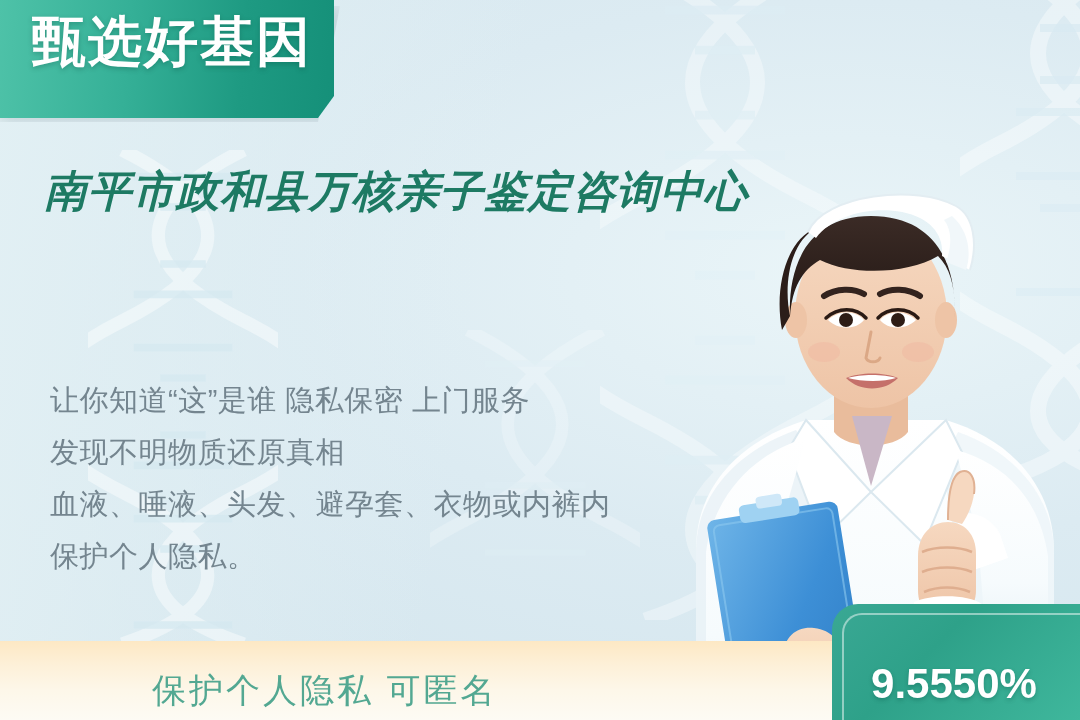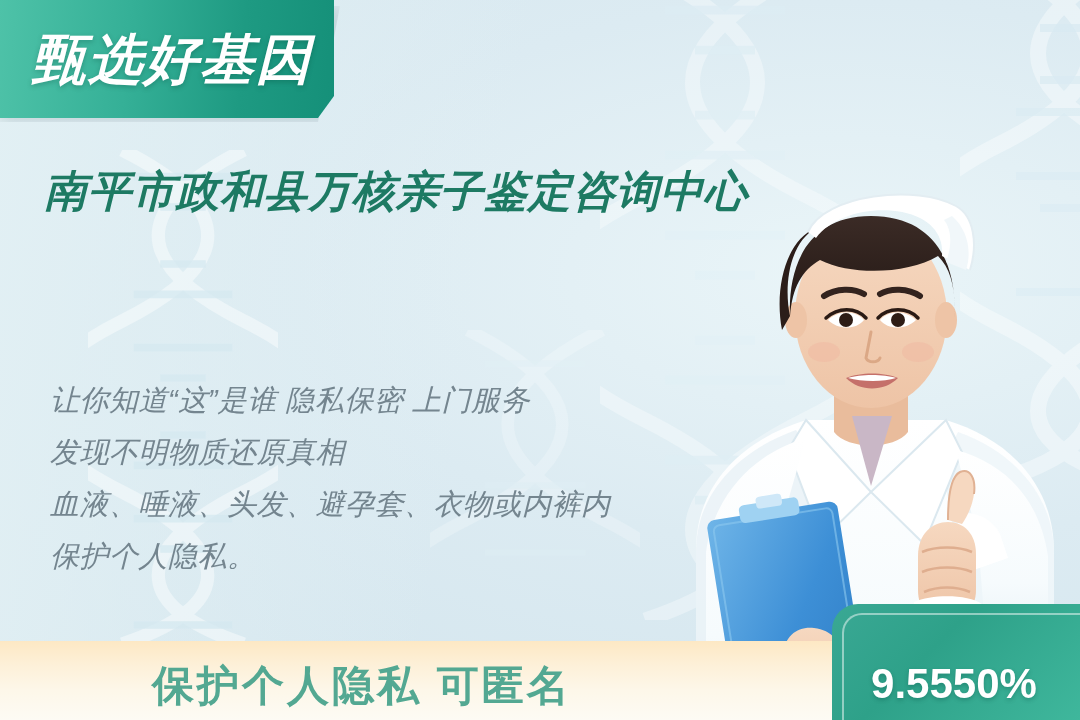--- a/index.html
+++ b/index.html
@@ -49,27 +49,26 @@
     filter: blur(7px);
     clip-path: polygon(0 0, 340px 0, 318px 116px, 0 116px);
   }
   .ribbon {
     position: absolute; left: 0; top: 0; width: 334px; height: 118px;
     background: linear-gradient(95deg, #4ec2a8 0%, #35b097 38%, #1e9a82 72%, #159079 100%);
     clip-path: polygon(0 0, 334px 0, 334px 96px, 318px 118px, 0 118px);
   }
   .ribbon-text {
     position: absolute;
-    left: 32px; top: 18px;
+    left: 32px; top: 0;
     width: 280px;
     color: #ffffff;
     font-family: "DejaVu Serif", "Liberation Serif", serif;
     font-size: 54px;
     font-weight: 700;
-    font-style: italic;
     letter-spacing: 2px;
     line-height: 82px;
     text-shadow: 0 2px 5px rgba(0,60,50,.28);
     white-space: nowrap;
   }
 
   
   .nurse {
     position: absolute;
     right: -6px; bottom: 0;
@@ -95,34 +94,34 @@
   .bodycopy {
     position: absolute;
     left: 50px; top: 374px;
     width: 700px;
     color: #74858f;
     font-size: 29px;
     font-weight: 400;
     line-height: 52px;
     letter-spacing: .5px;
   }
-  .bodycopy div { white-space: nowrap; font-style: italic; }
+  .bodycopy div { white-space: nowrap; }
 
   
   .footer-strip {
     position: absolute;
     left: 0; bottom: 0; width: 1080px; height: 79px;
     background: linear-gradient(180deg, #fde8c4 0%, #fdf0d8 30%, #fdf7e9 62%, #fdfbf4 100%);
   }
   .footer-text {
     position: absolute;
     left: 152px; bottom: 6px;
     color: #53a892;
-    font-size: 42px;
-    font-weight: 700;
+    font-size: 34px;
+    font-weight: 400;
     letter-spacing: 3px;
     white-space: nowrap;
   }
 
   
   .badge {
     position: absolute;
     left: 832px; top: 604px;
     width: 248px; height: 116px;
     background: linear-gradient(135deg, #3aa894 0%, #2ea189 40%, #3fb79c 100%);

